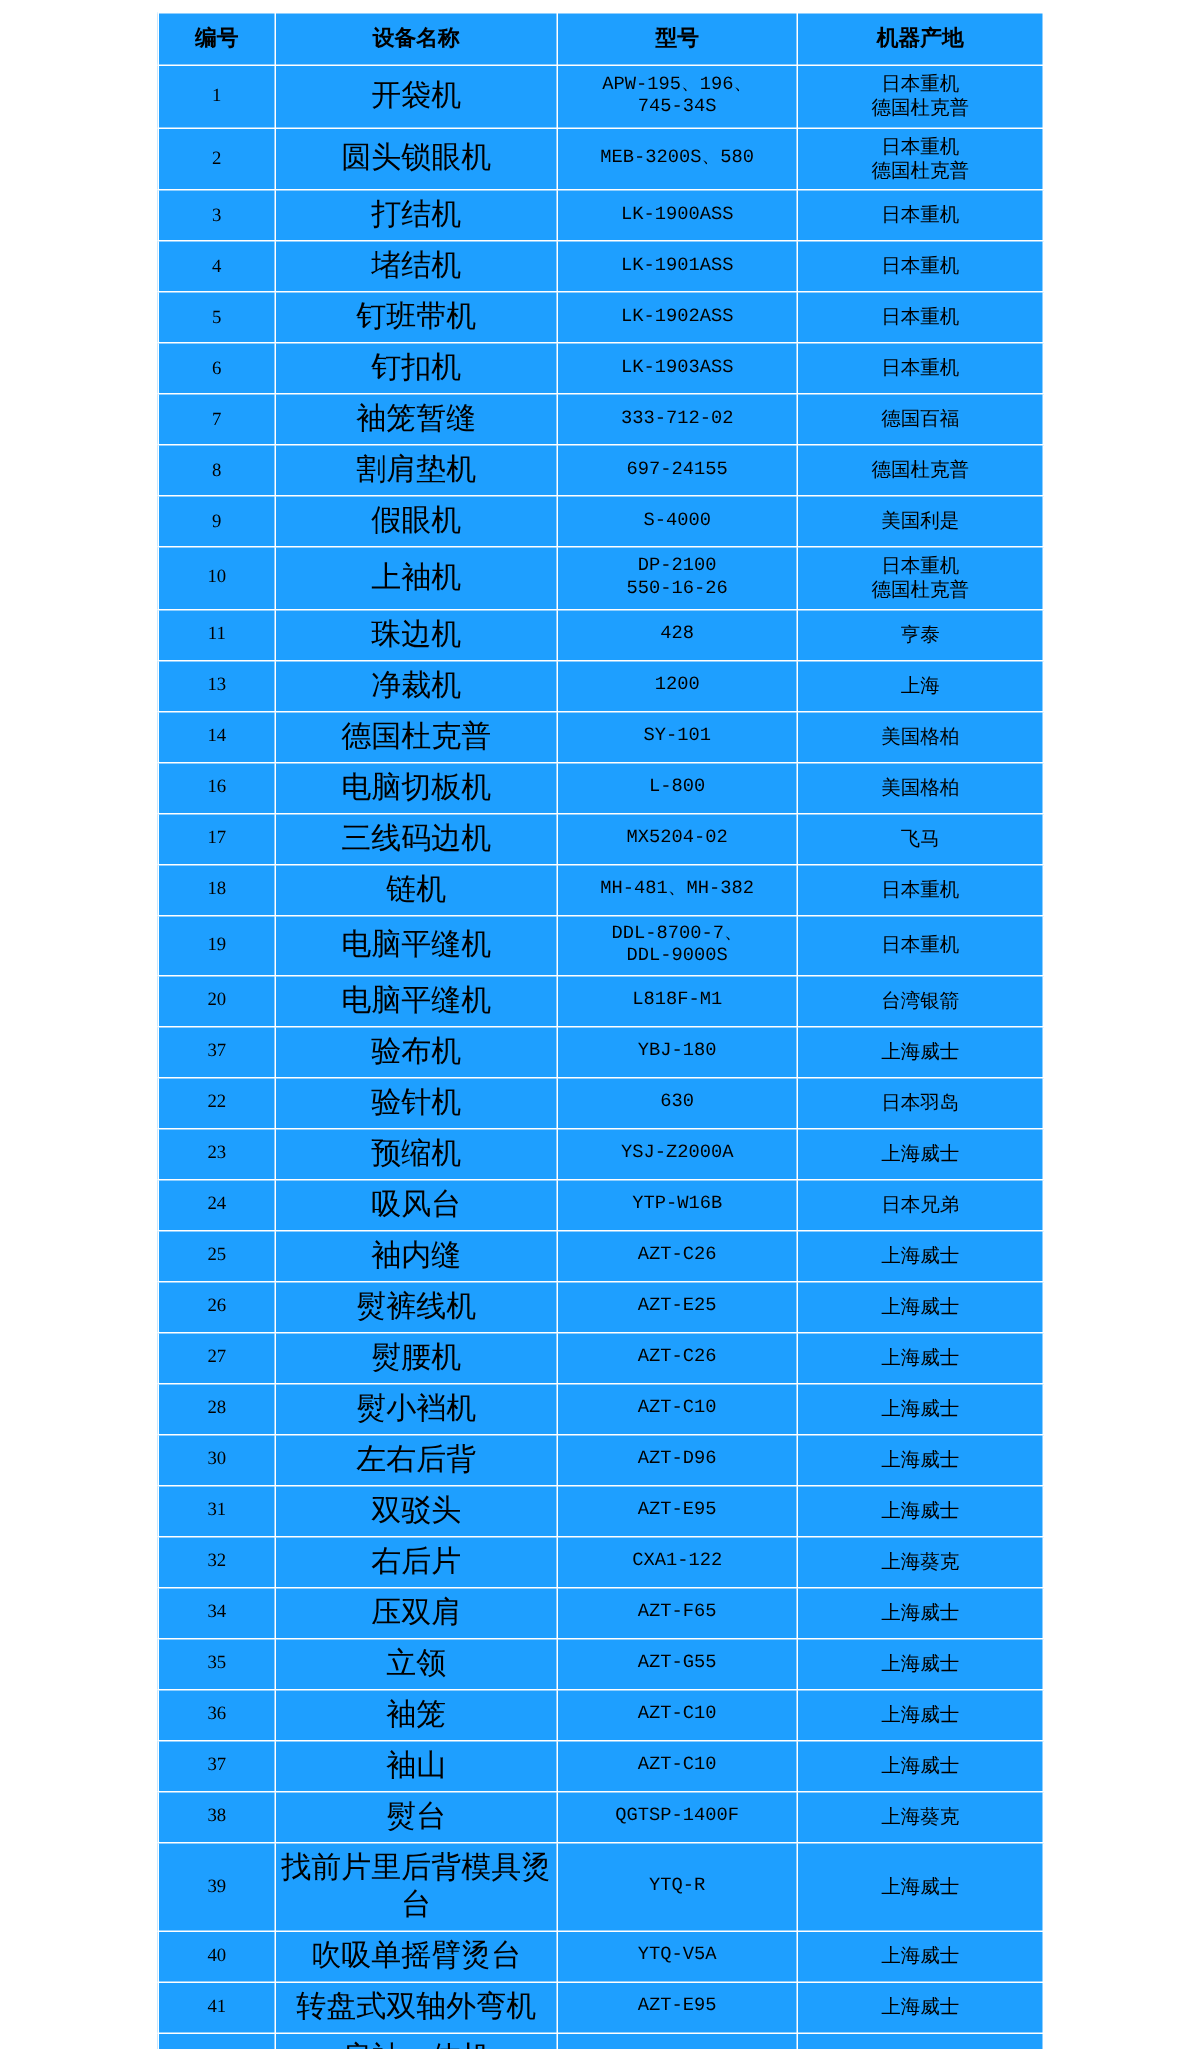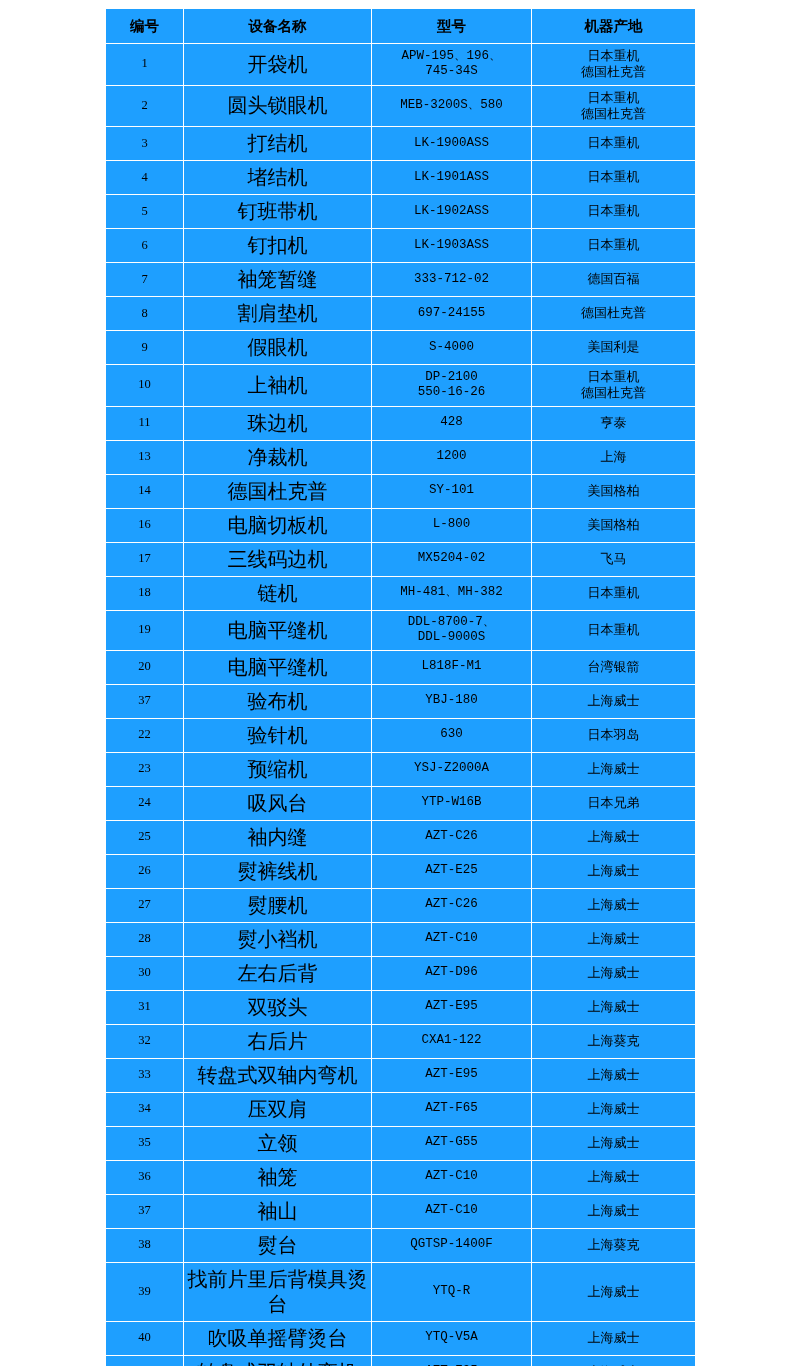--- a/index.html
+++ b/index.html
@@ -374,30 +374,20 @@
           <td class="cell-no">32</td>
           <td class="cell-name">右后片</td>
           <td class="cell-model">
             <span class="line2">CXA1-122</span>
           </td>
           <td class="cell-origin">
             <span class="line2">上海葵克</span>
           </td>
         </tr>
         <tr>
-          <td class="cell-no">33</td>
-          <td class="cell-name">转盘式双轴内弯机</td>
-          <td class="cell-model">
-            <span class="line2">AZT-E95</span>
-          </td>
-          <td class="cell-origin">
-            <span class="line2">上海威士</span>
-          </td>
-        </tr>
-        <tr>
           <td class="cell-no">34</td>
           <td class="cell-name">压双肩</td>
           <td class="cell-model">
             <span class="line2">AZT-F65</span>
           </td>
           <td class="cell-origin">
             <span class="line2">上海威士</span>
           </td>
         </tr>
         <tr>

